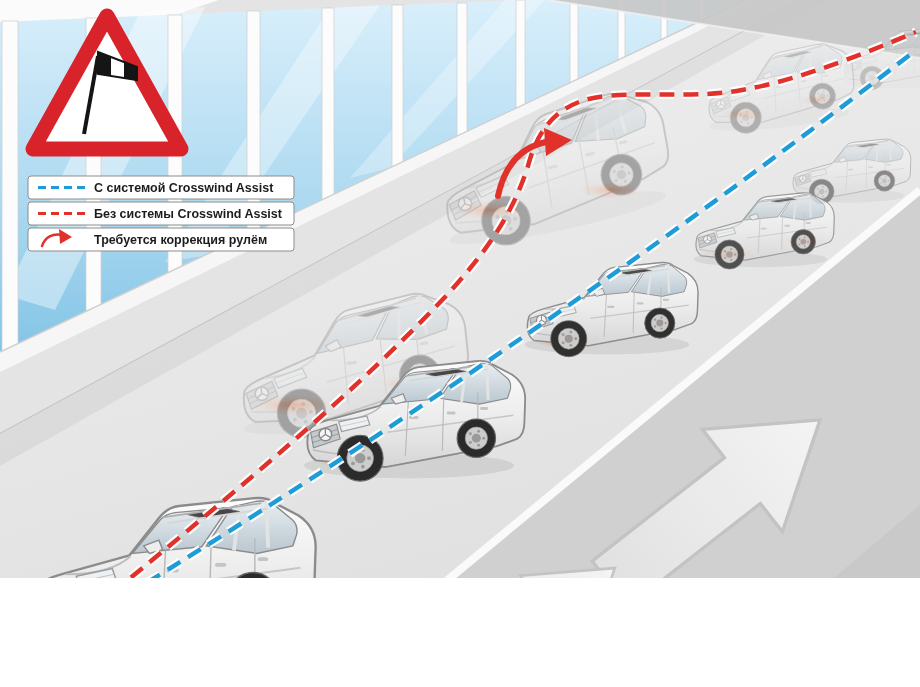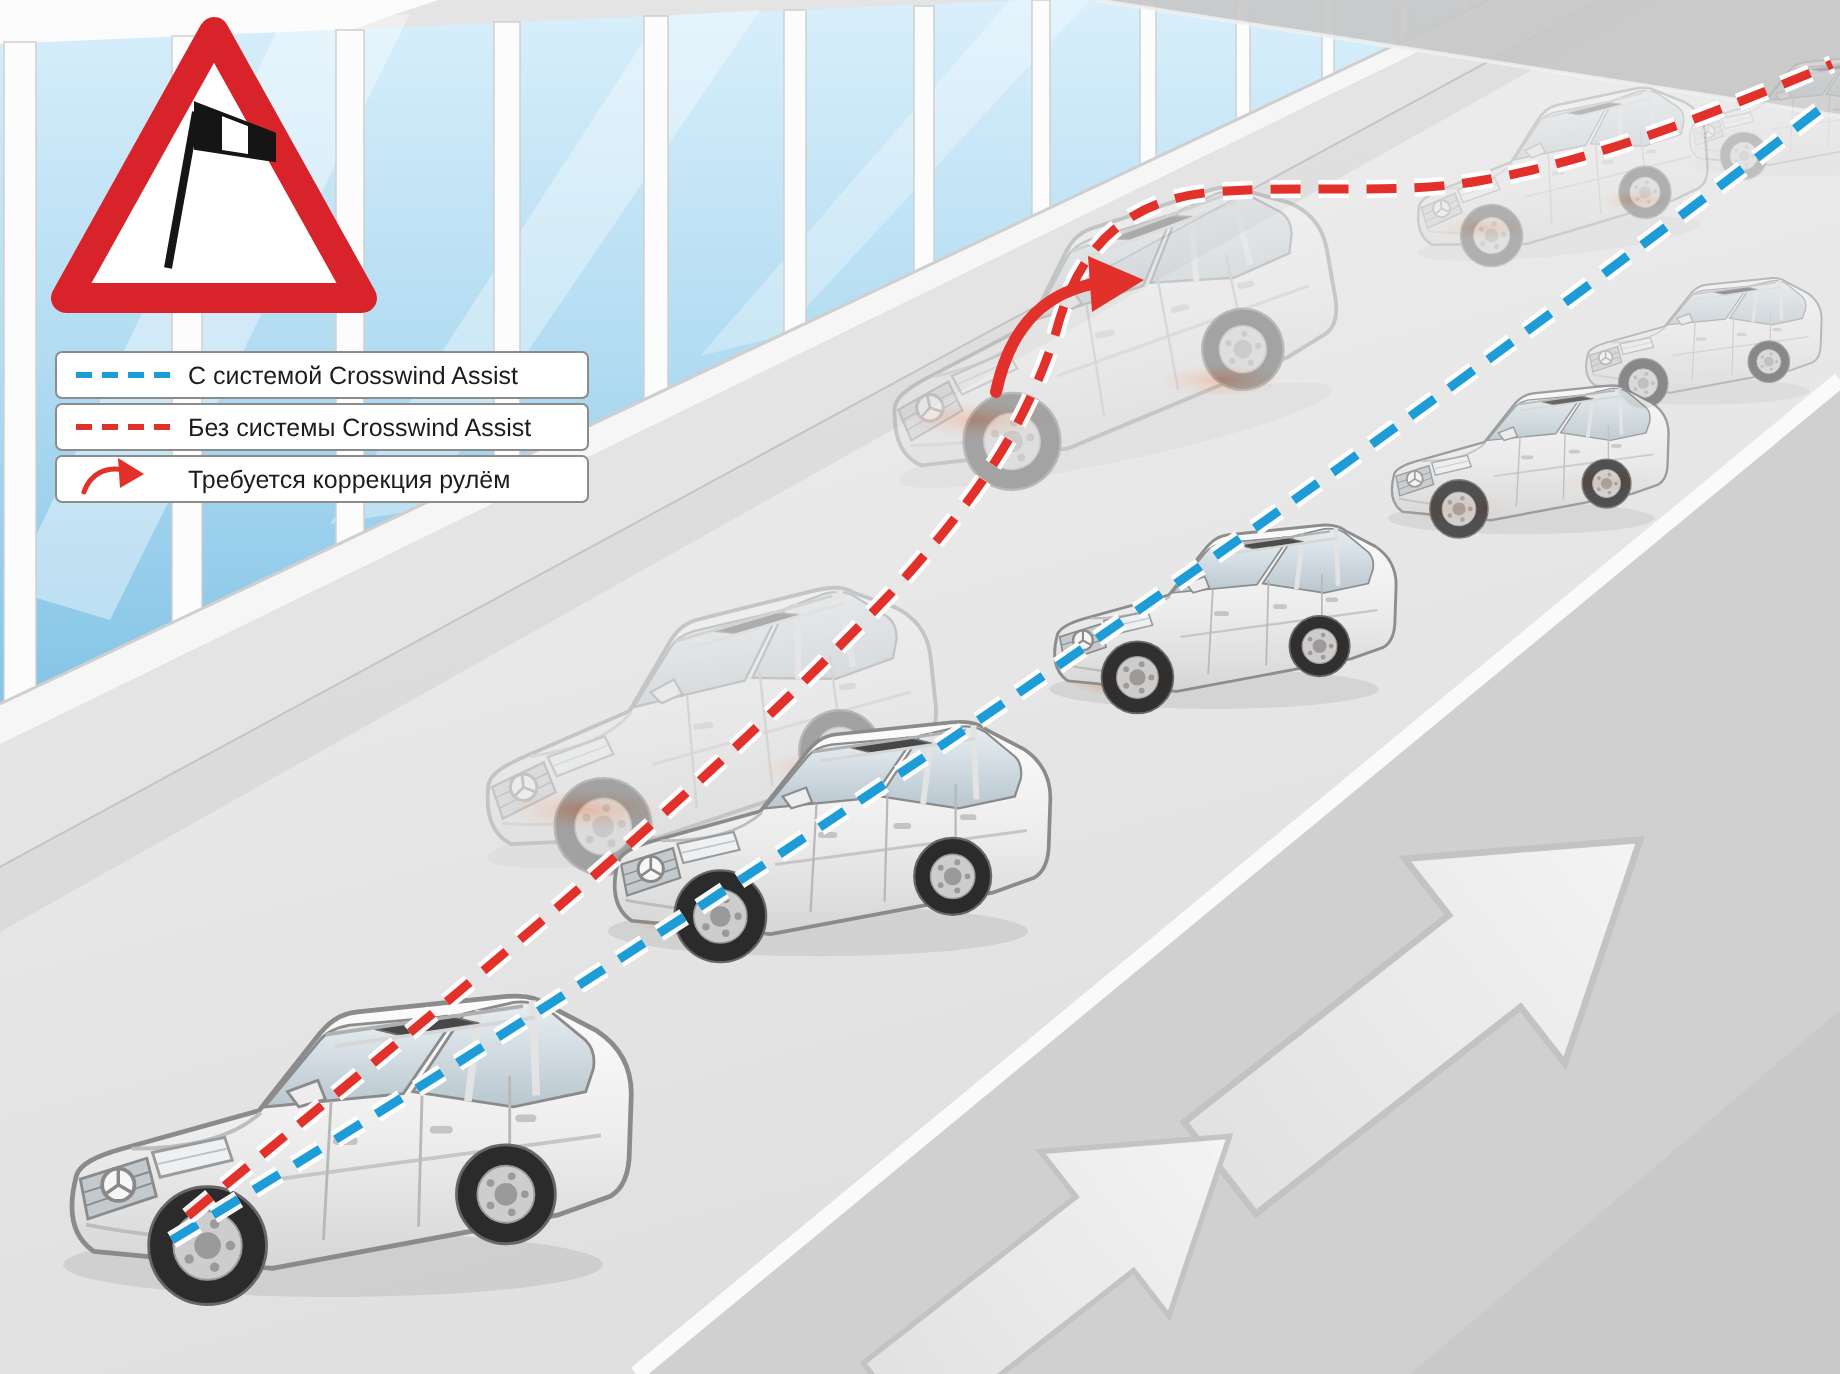--- a/index.html
+++ b/index.html
@@ -1,17 +1,17 @@
 <!DOCTYPE html>
 <html><head>
 <meta charset="utf-8">
 <style>
   html,body{margin:0;padding:0;background:#ffffff;}
-  .stage{width:920px;height:687px;position:relative;overflow:hidden;
-         font-family:"Liberation Sans","DejaVu Sans",sans-serif;}
+  .stage{width:920px;height:578px;position:relative;overflow:hidden;
+         font-family:"Liberation Sans","DejaVu Sans",sans-serif;font-weight:bold;}
   svg{display:block;}
   text{font-family:"Liberation Sans","DejaVu Sans",sans-serif;}
 </style>
 </head>
 <body>
 
 <div class="stage">
 <svg width="920" height="687" viewBox="0 0 920 687">
   <defs>
     <linearGradient id="bodyGrad" x1="0" y1="0" x2="0" y2="1">

